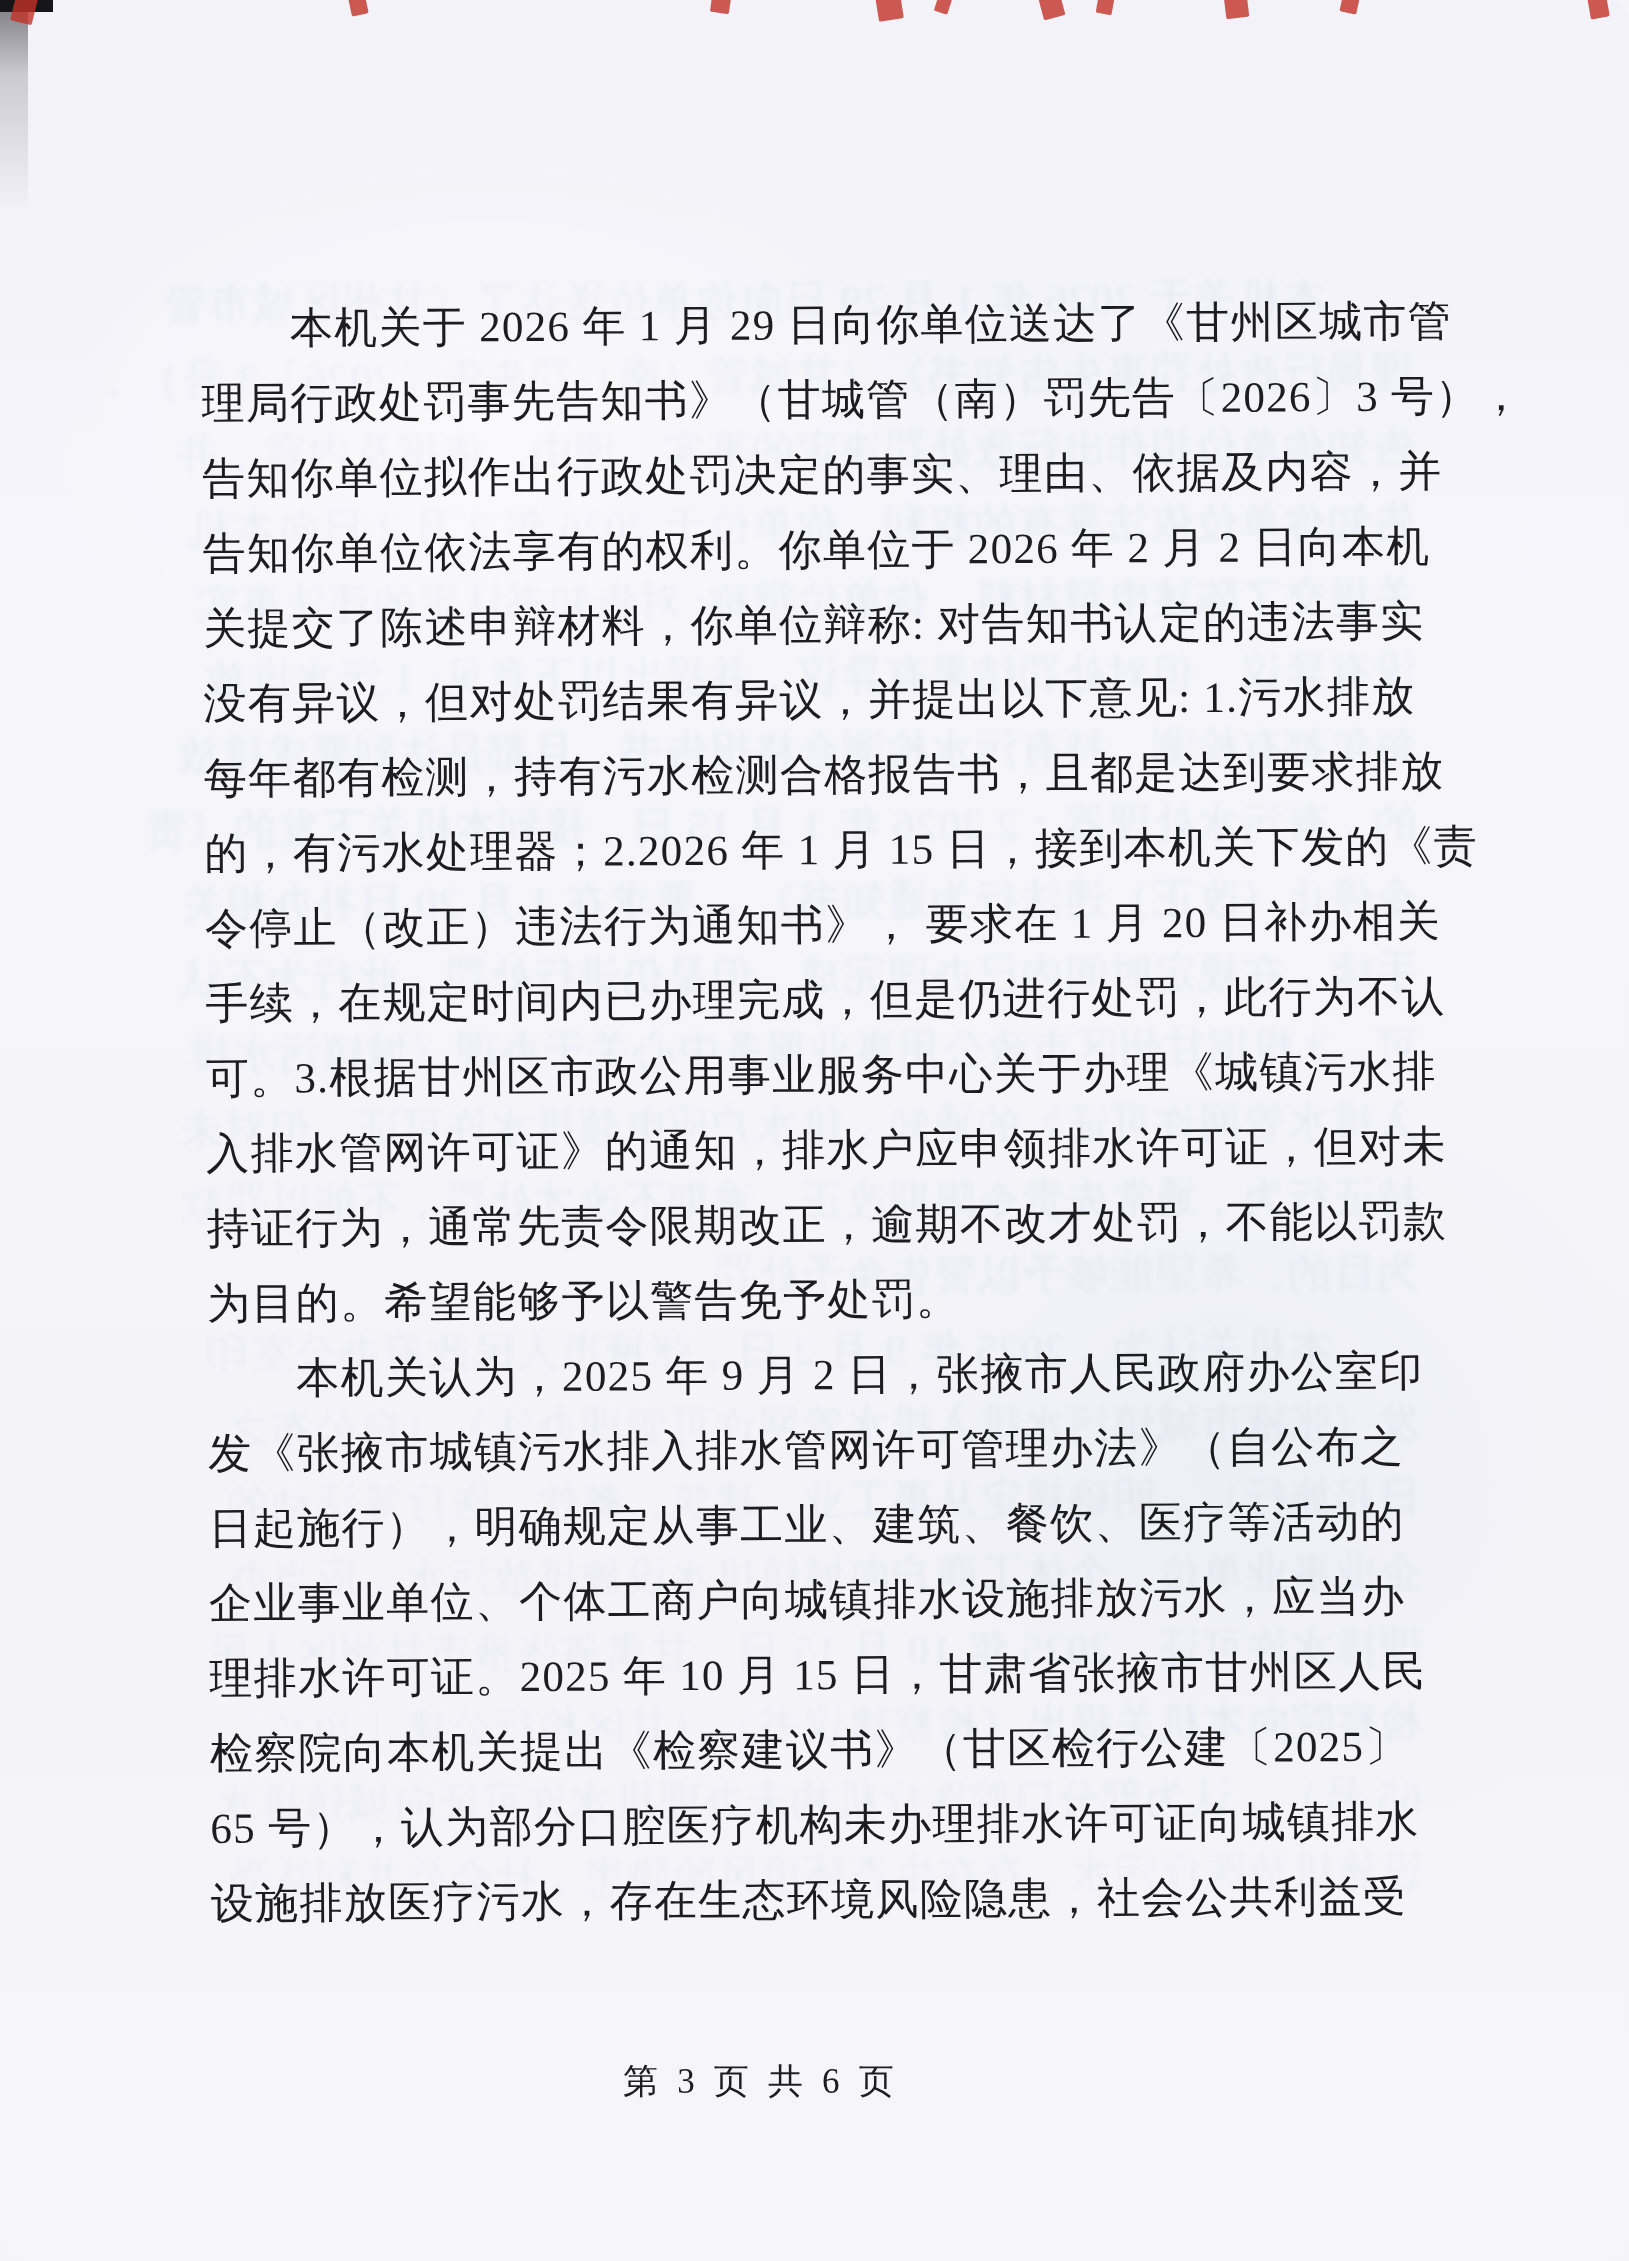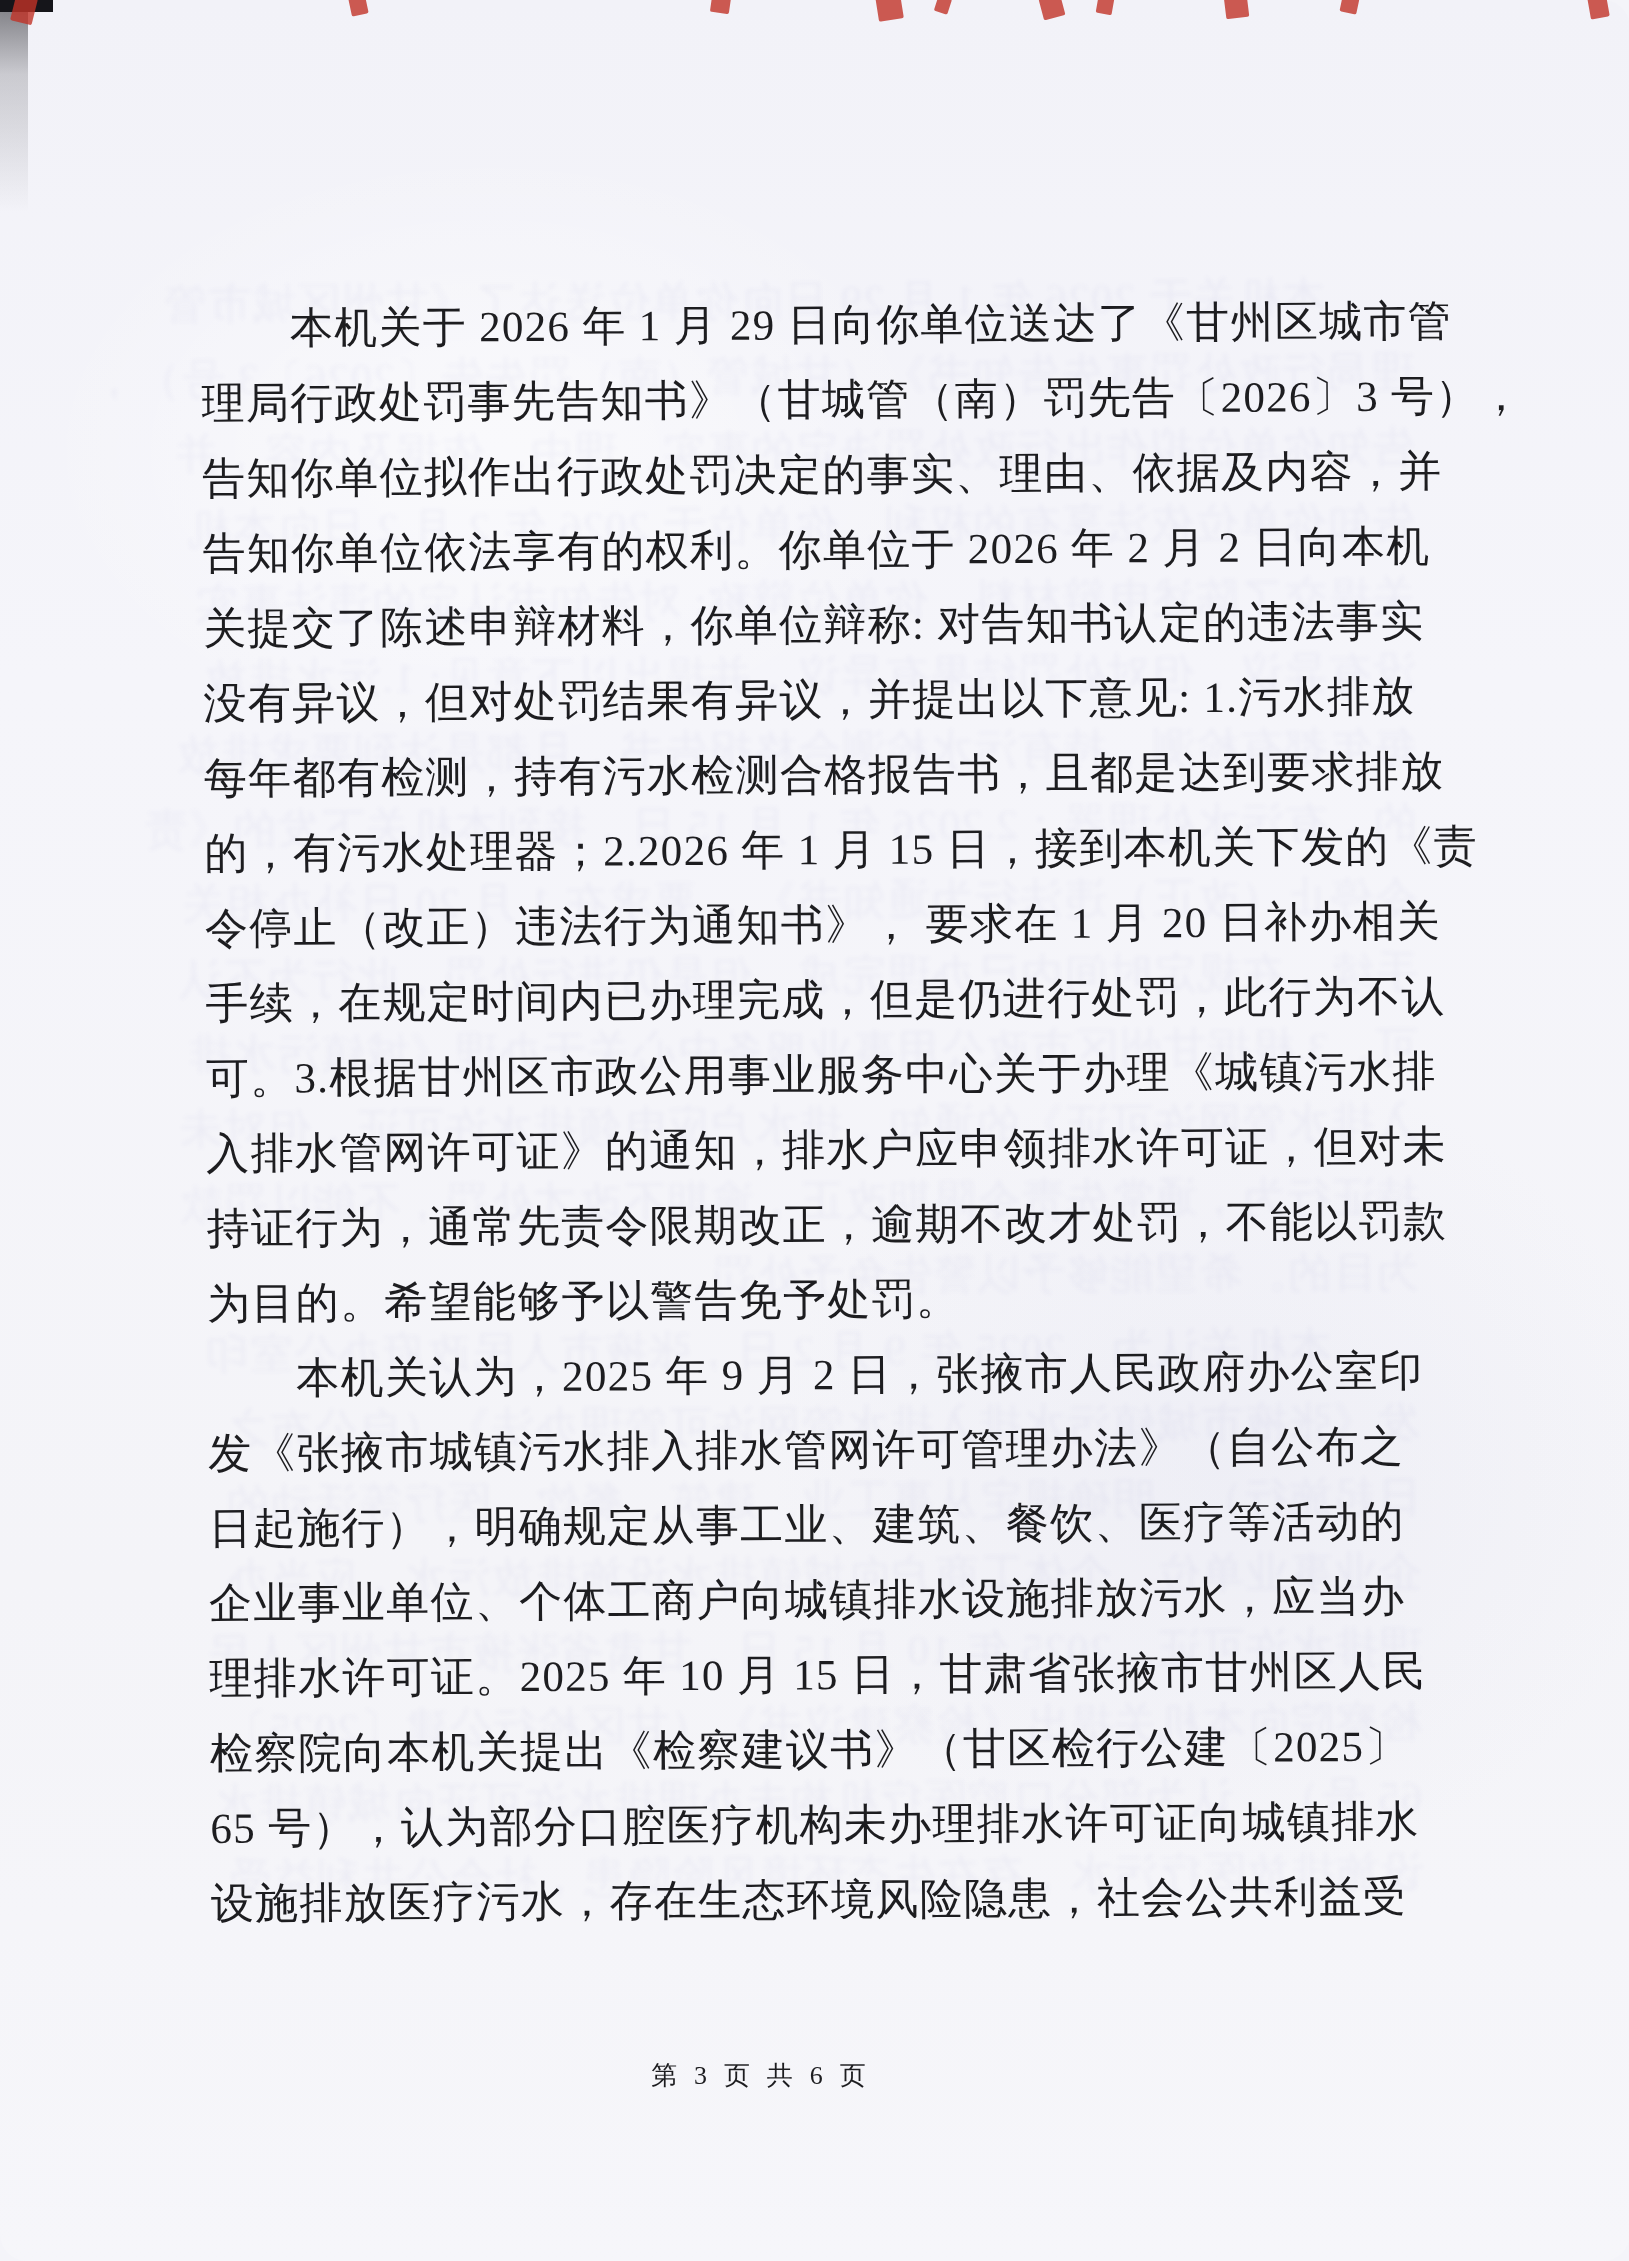--- a/index.html
+++ b/index.html
@@ -44,21 +44,21 @@
   }
   .line{
     font-size:43px;line-height:75px;letter-spacing:1.3px;
     color:var(--ink);white-space:nowrap;
     font-weight:400;
   }
   .footer{
     position:absolute;left:0;top:2058px;width:1522px;text-align:center;
   }
   .footer span{
-    font-size:26px;letter-spacing:5.2px;color:var(--ink);
+    font-size:35px;letter-spacing:5.2px;color:var(--ink);
     font-family:"Liberation Serif","DejaVu Serif",serif;
   }
 </style>
 </head>
 <body>
 
 <div class="page">
 
   <div class="corner-black"></div>
   <div class="edge-strip"></div>

